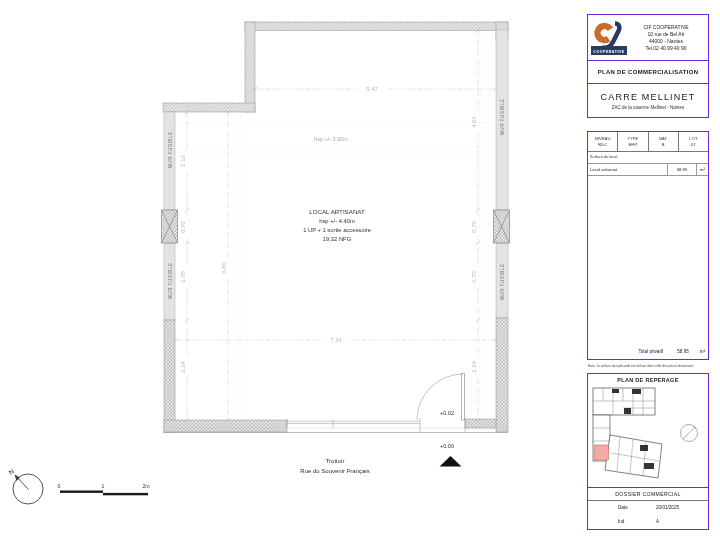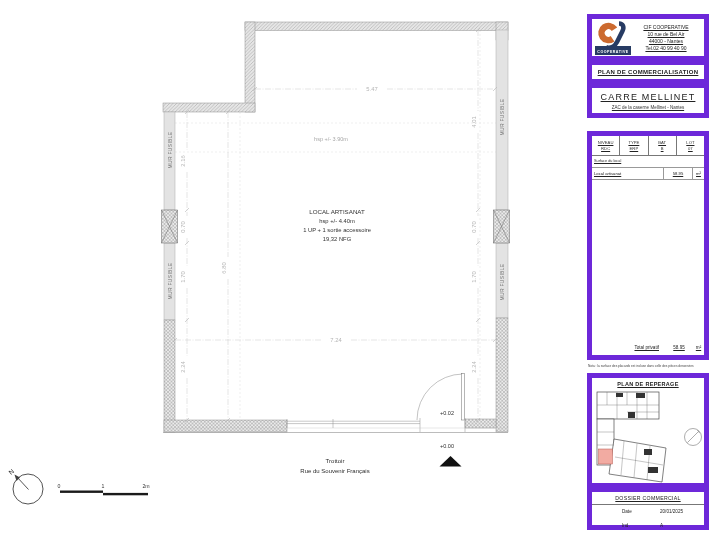--- a/index.html
+++ b/index.html
@@ -1,20 +1,20 @@
 <!DOCTYPE html>
 <html><head>
 <meta charset="utf-8">
 <style>
   html,body{margin:0;padding:0;}
   body{width:720px;height:540px;background:#fff;font-family:"Liberation Sans",sans-serif;position:relative;overflow:hidden;color:#222;}
   #plan-svg{position:absolute;left:0;top:0;}
   
   .tb{position:absolute;left:587px;top:14px;width:122px;}
-  .box{box-sizing:border-box;border:5px solid #6d28d9;background:#fff;text-decoration:underline;}
+  .box{box-sizing:border-box;border:1px solid #6d28d9;background:#fff;}
   .tb-header{height:47px;display:flex;align-items:center;padding:2px 3px;}
   .company{flex:1;text-align:center;font-size:5px;line-height:7px;color:#222;}
   .tb-doctitle{height:24px;margin-top:-1px;display:flex;align-items:center;justify-content:center;font-size:6px;font-weight:bold;letter-spacing:.3px;}
   .tb-project{height:35px;margin-top:-1px;display:flex;flex-direction:column;align-items:center;justify-content:center;gap:3px;}
   .proj-name{font-size:9px;letter-spacing:1.2px;}
   .proj-sub{font-size:4.5px;color:#333;}
   .tb-gap{height:13px;}
   .tb-table{height:229px;display:flex;flex-direction:column;}
   .hdr-row{display:flex;height:19px;border-bottom:1px solid #777;}
   .hdr-cell{flex:1;display:flex;flex-direction:column;align-items:center;justify-content:center;font-size:4.2px;line-height:6px;border-right:1px solid #777;color:#333;}

